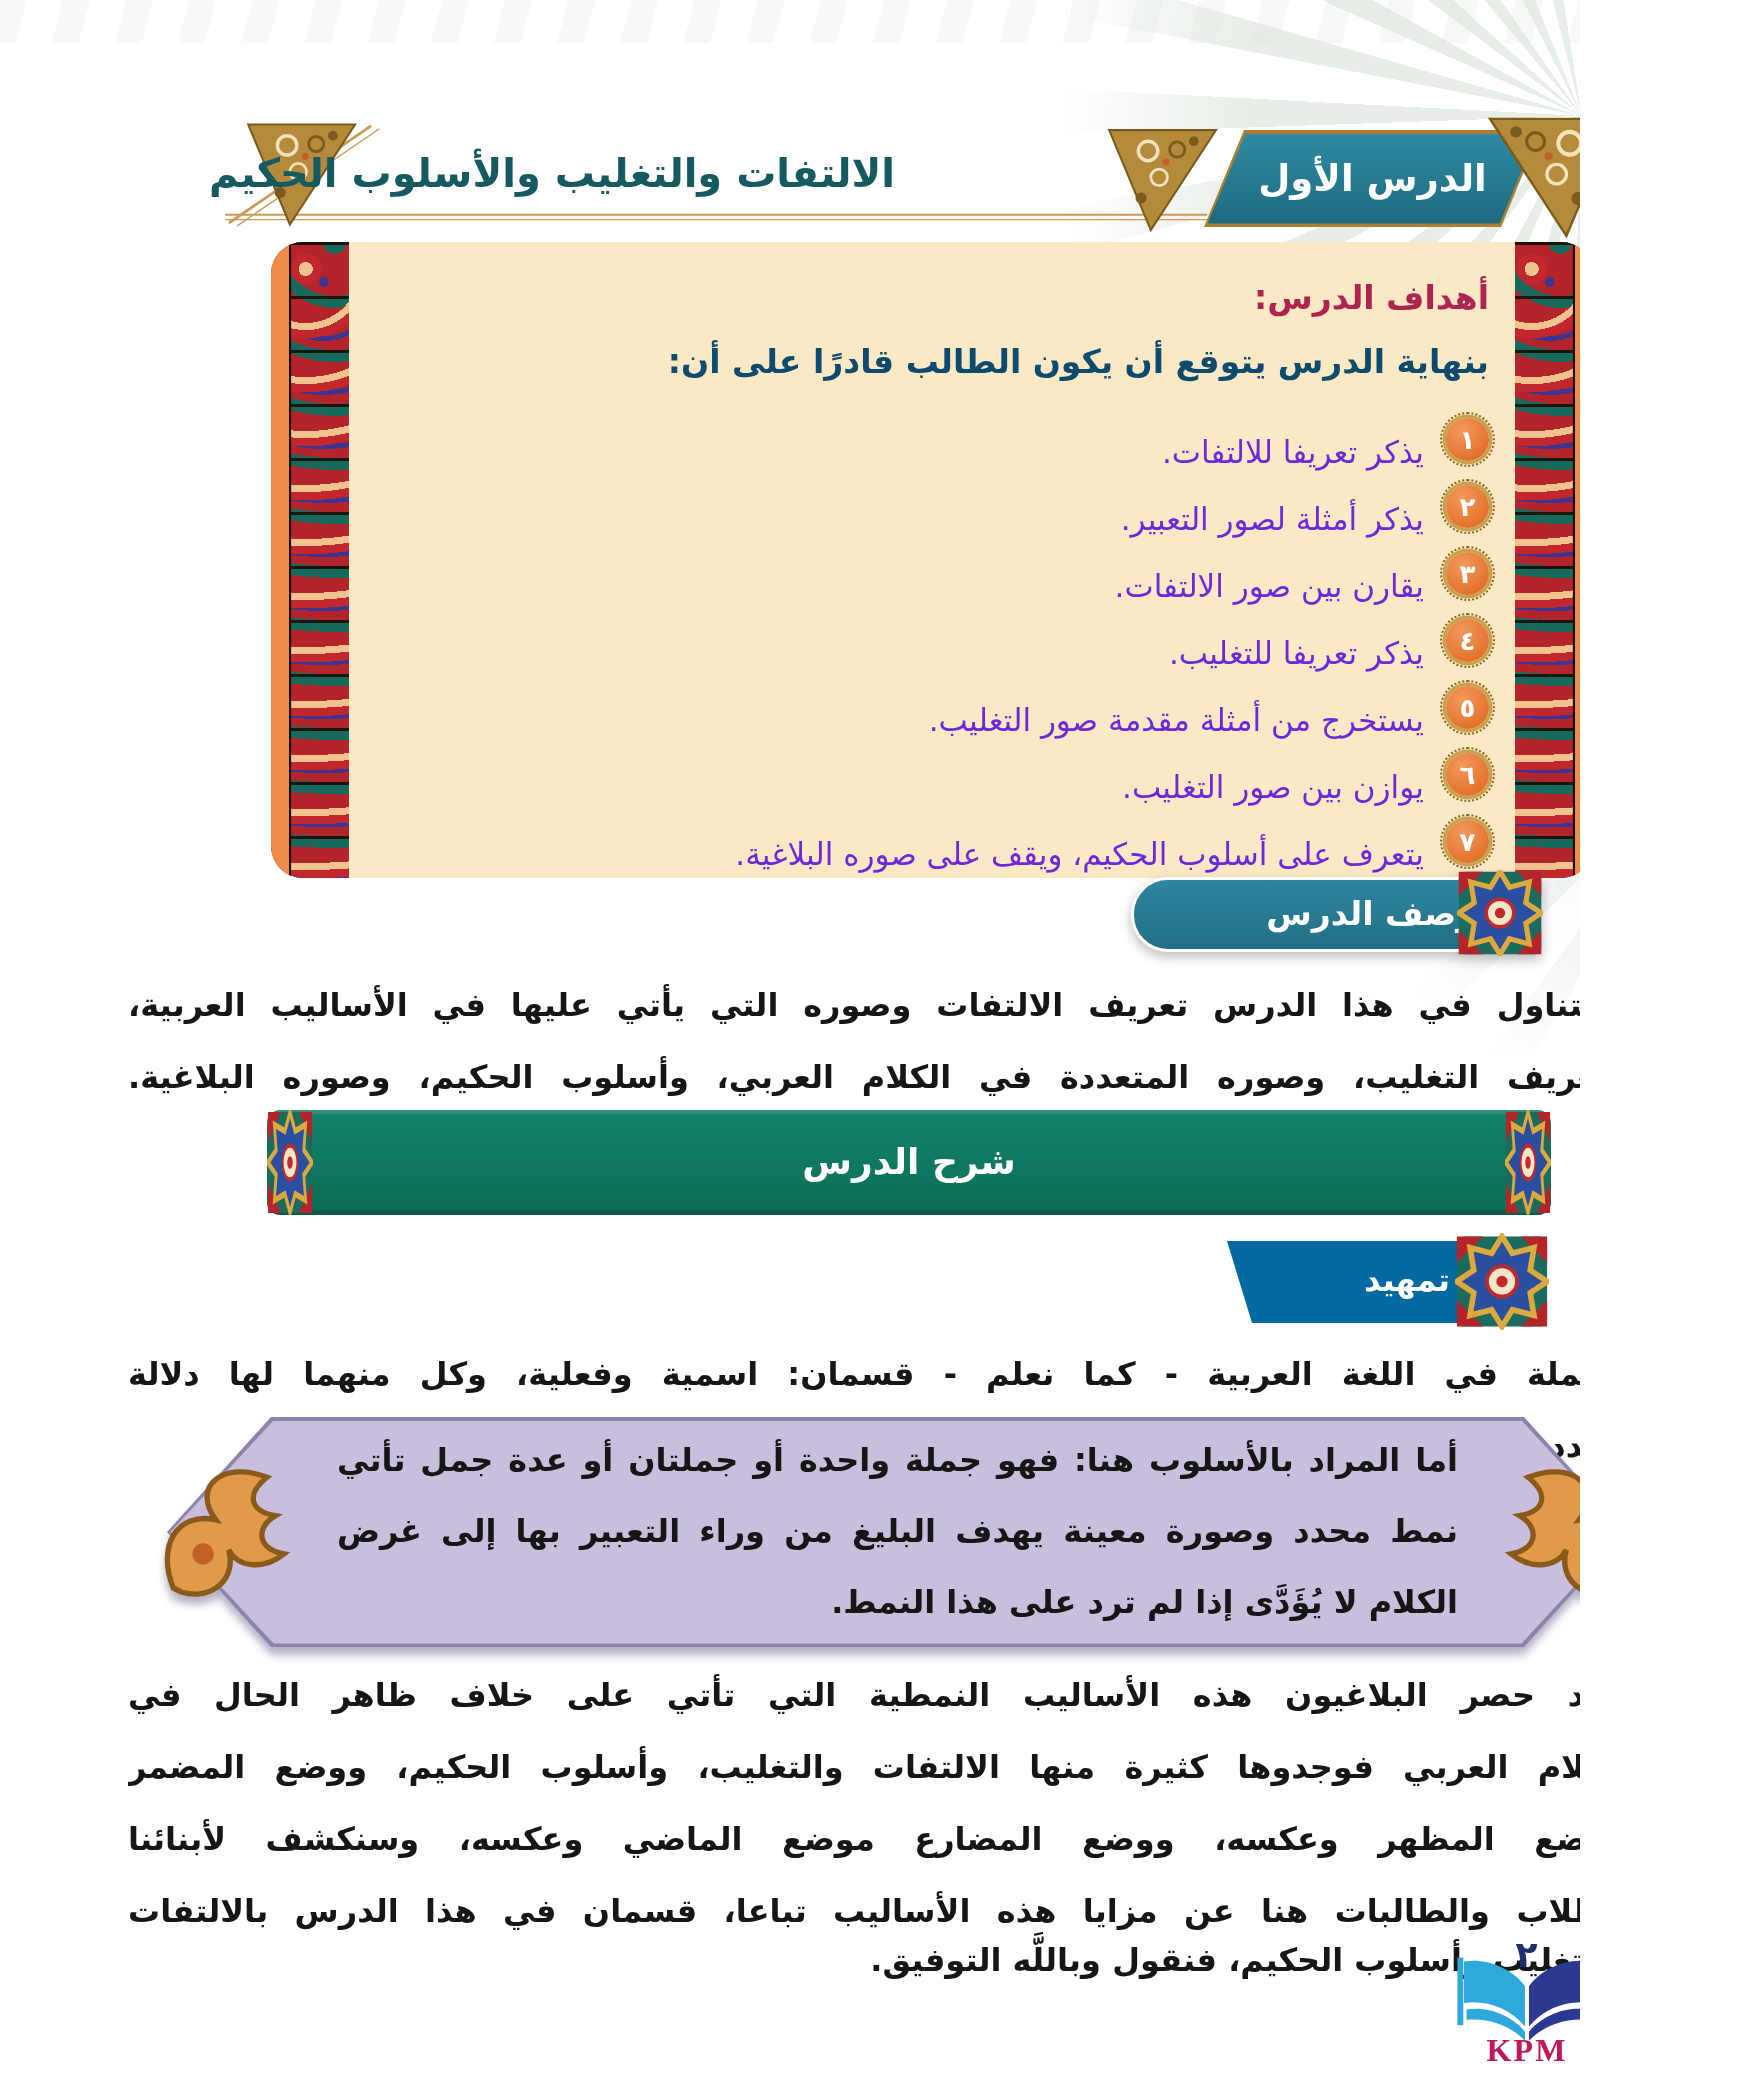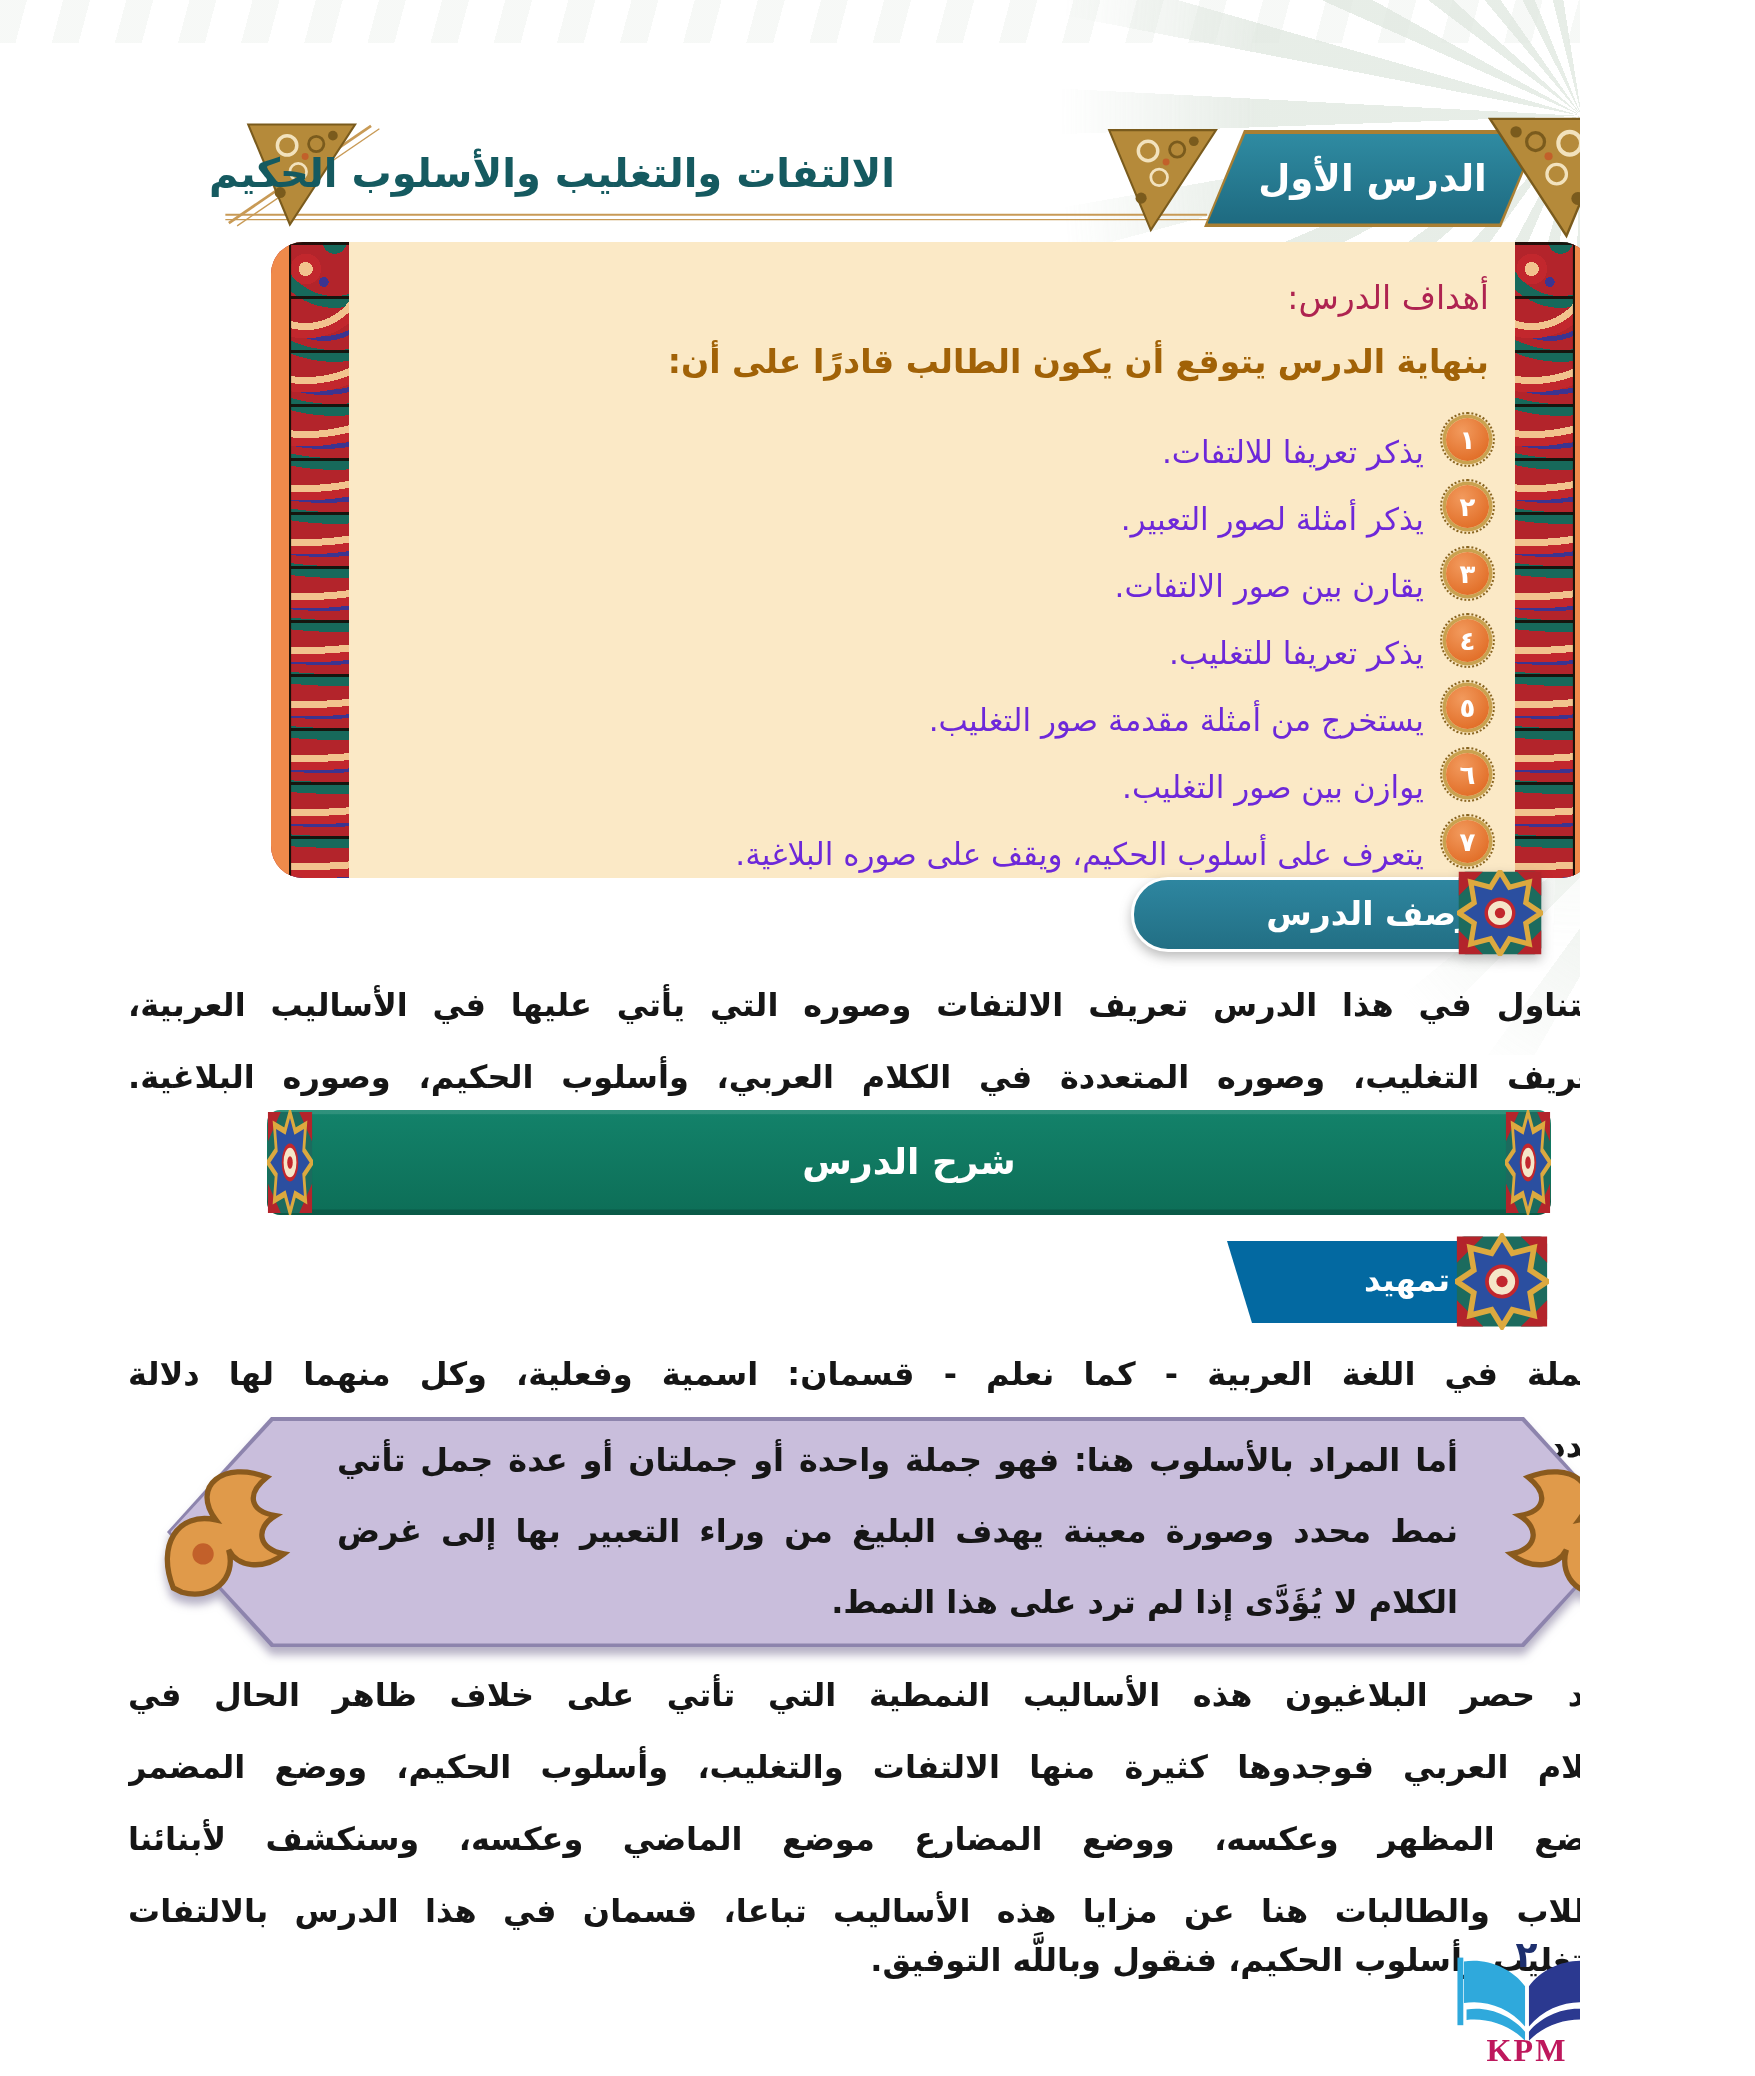--- a/index.html
+++ b/index.html
@@ -33,22 +33,22 @@
     border-radius:32px;overflow:hidden;}
   .strip{position:absolute;top:0;bottom:0;width:60px;background-color:#b3242b;
     background-image:
       repeating-linear-gradient(180deg,rgba(22,12,6,.9) 0 2.8px,rgba(0,0,0,0) 2.8px 54px),
       repeating-radial-gradient(circle at 28% 27px,#f2c38e 0 7px,#c2272d 7px 15.3px,rgba(0,0,0,0) 15.3px 54px),
       repeating-radial-gradient(circle at 76% 0px,#17695b 0 11.8px,rgba(0,0,0,0) 11.8px 54px),
       repeating-radial-gradient(circle at 58% 40px,#3c3490 0 4.9px,rgba(0,0,0,0) 4.9px 54px);}
   .strip.l{left:0;border-left:18px solid #ef8a4b;box-shadow:inset 2.1px 0 0 #1a1008;}
   .strip.r{right:0;border-right:18px solid #ef8a4b;box-shadow:inset -2.1px 0 0 #1a1008;}
   .obj-content{position:absolute;left:104px;right:104px;top:23.6px;bottom:14px;}
-  .obj-heading{font-size:33px;font-weight:400;color:#ae2350;line-height:64px;}
-  .obj-intro{font-size:33px;font-weight:700;color:#a16207;line-height:64px;margin-bottom:12.5px;}
+  .obj-heading{font-size:33px;font-weight:700;color:#ae2350;line-height:64px;}
+  .obj-intro{font-size:33px;font-weight:700;color:#0c4a6e;line-height:64px;margin-bottom:12.5px;}
   .obj-item{display:flex;align-items:center;gap:18px;height:67px;}
   .badge{flex:0 0 auto;width:43px;height:43px;border-radius:50%;
     background:radial-gradient(circle at 38% 30%,#f29a5d,#e2702a 75%);
     color:#fff;font-size:26px;font-weight:700;display:flex;align-items:center;justify-content:center;
     box-shadow:0 0 0 3.5px #c9a250;outline:2.1px dotted #8a6520;outline-offset:4.9px;margin-left:4.2px;}
   .obj-text{font-size:31px;font-weight:400;color:#6d28d9;white-space:nowrap;margin-top:24px;}
   
   .pill-wrap{position:absolute;left:1131px;top:877px;filter:drop-shadow(0 5.6px 5.6px rgba(60,60,60,.35));}
   .pill{position:relative;width:408px;height:75px;border-radius:37px;background:linear-gradient(#2f87 98a,#27798c);
     background:linear-gradient(#2e86a0,#226f84);border:3.5px solid #fff;box-sizing:border-box;

